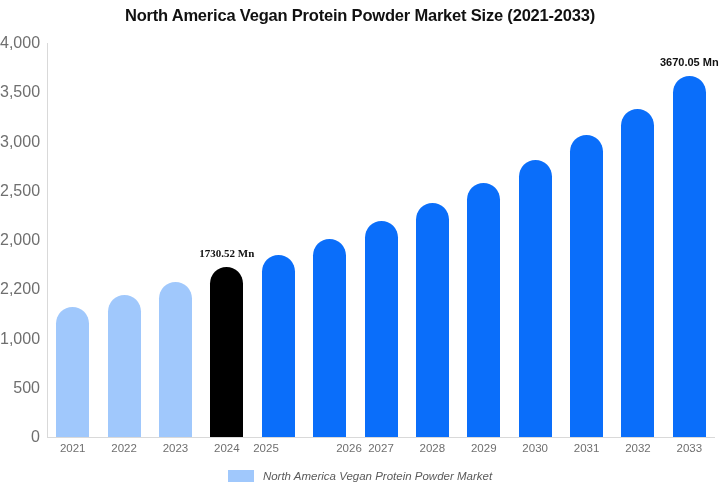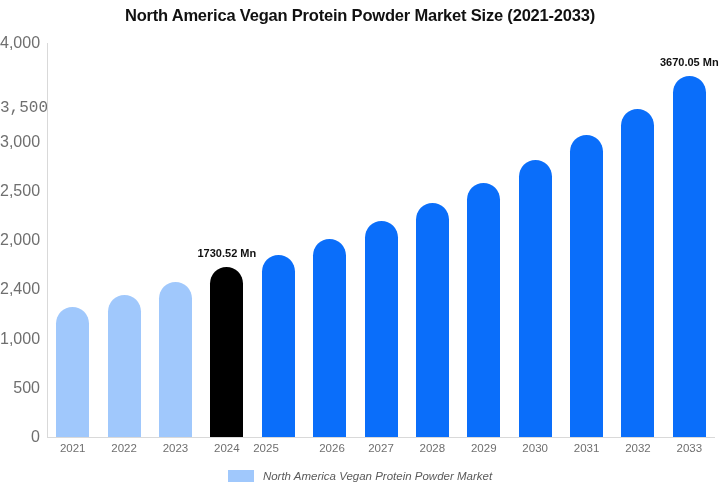--- a/index.html
+++ b/index.html
@@ -105,56 +105,56 @@
 <body>
 
 <div id="chart-root">
 
   <div class="chart-title">North America Vegan Protein Powder Market Size (2021-2033)</div>
 
   <div class="ytick-wrap" id="yticks">
       <div class="ylabel" style="top: 437px;">0</div>
       <div class="ylabel" style="top: 387.75px;">500</div>
       <div class="ylabel" style="top: 338.5px;">1,000</div>
-      <div class="ylabel" style="top: 289.25px;">2,400</div>
+      <div class="ylabel" style="top: 289.25px;">2,200</div>
       <div class="ylabel" style="top: 240px;">2,000</div>
       <div class="ylabel" style="top: 190.75px;">2,500</div>
       <div class="ylabel" style="top: 141.5px;">3,000</div>
-      <div class="ylabel" style="top: 108px; font-family: Liberation Mono, monospace;">3,500</div>
+      <div class="ylabel" style="top: 92px;">3,500</div>
       <div class="ylabel" style="top: 43px;">4,000</div>
     </div>
 
   <div class="axis-line-y"></div>
   <div class="axis-line-x"></div>
 
   <div class="plot" id="plot">
       <div class="bar" style="left: 9.19231px; width: 33px; height: 130.02px; background: rgb(160, 200, 252);"></div>
       <div class="bar" style="left: 60.5769px; width: 33px; height: 141.84px; background: rgb(160, 200, 252);"></div>
       <div class="bar" style="left: 111.962px; width: 33px; height: 154.645px; background: rgb(160, 200, 252);"></div>
       <div class="bar" style="left: 163.346px; width: 33px; height: 170.456px; background: rgb(0, 0, 0);"></div>
-      <div class="bar-label" style="left: 179.846px; bottom: 178.456px;">1730.52 Mn</div>
+      <div class="bar-label" style="left: 179.846px; bottom: 178.456px; font-family: Liberation Serif, serif;">1730.52 Mn</div>
       <div class="bar" style="left: 214.731px; width: 33px; height: 182.225px; background: rgb(10, 110, 250);"></div>
       <div class="bar" style="left: 266.115px; width: 33px; height: 197.985px; background: rgb(10, 110, 250);"></div>
       <div class="bar" style="left: 317.5px; width: 33px; height: 215.715px; background: rgb(10, 110, 250);"></div>
       <div class="bar" style="left: 368.885px; width: 33px; height: 234.43px; background: rgb(10, 110, 250);"></div>
       <div class="bar" style="left: 420.269px; width: 33px; height: 254.13px; background: rgb(10, 110, 250);"></div>
       <div class="bar" style="left: 471.654px; width: 33px; height: 276.785px; background: rgb(10, 110, 250);"></div>
       <div class="bar" style="left: 523.038px; width: 33px; height: 302.395px; background: rgb(10, 110, 250);"></div>
       <div class="bar" style="left: 574.423px; width: 33px; height: 328.005px; background: rgb(10, 110, 250);"></div>
       <div class="bar" style="left: 625.808px; width: 33px; height: 361.5px; background: rgb(10, 110, 250);"></div>
       <div class="bar-label" style="left: 642.308px; bottom: 369.5px;">3670.05 Mn</div>
     </div>
 
   <div id="xlabels">
       <div class="xlabel" style="left: 72.6923px;">2021</div>
       <div class="xlabel" style="left: 124.077px;">2022</div>
       <div class="xlabel" style="left: 175.462px;">2023</div>
       <div class="xlabel" style="left: 226.846px;">2024</div>
       <div class="xlabel" style="left: 266px;">2025</div>
-      <div class="xlabel" style="left: 332px;">2026</div>
+      <div class="xlabel" style="left: 349px;">2026</div>
       <div class="xlabel" style="left: 381px;">2027</div>
       <div class="xlabel" style="left: 432.385px;">2028</div>
       <div class="xlabel" style="left: 483.769px;">2029</div>
       <div class="xlabel" style="left: 535.154px;">2030</div>
       <div class="xlabel" style="left: 586.538px;">2031</div>
       <div class="xlabel" style="left: 637.923px;">2032</div>
       <div class="xlabel" style="left: 689.308px;">2033</div>
     </div>
 
   <div class="legend">

